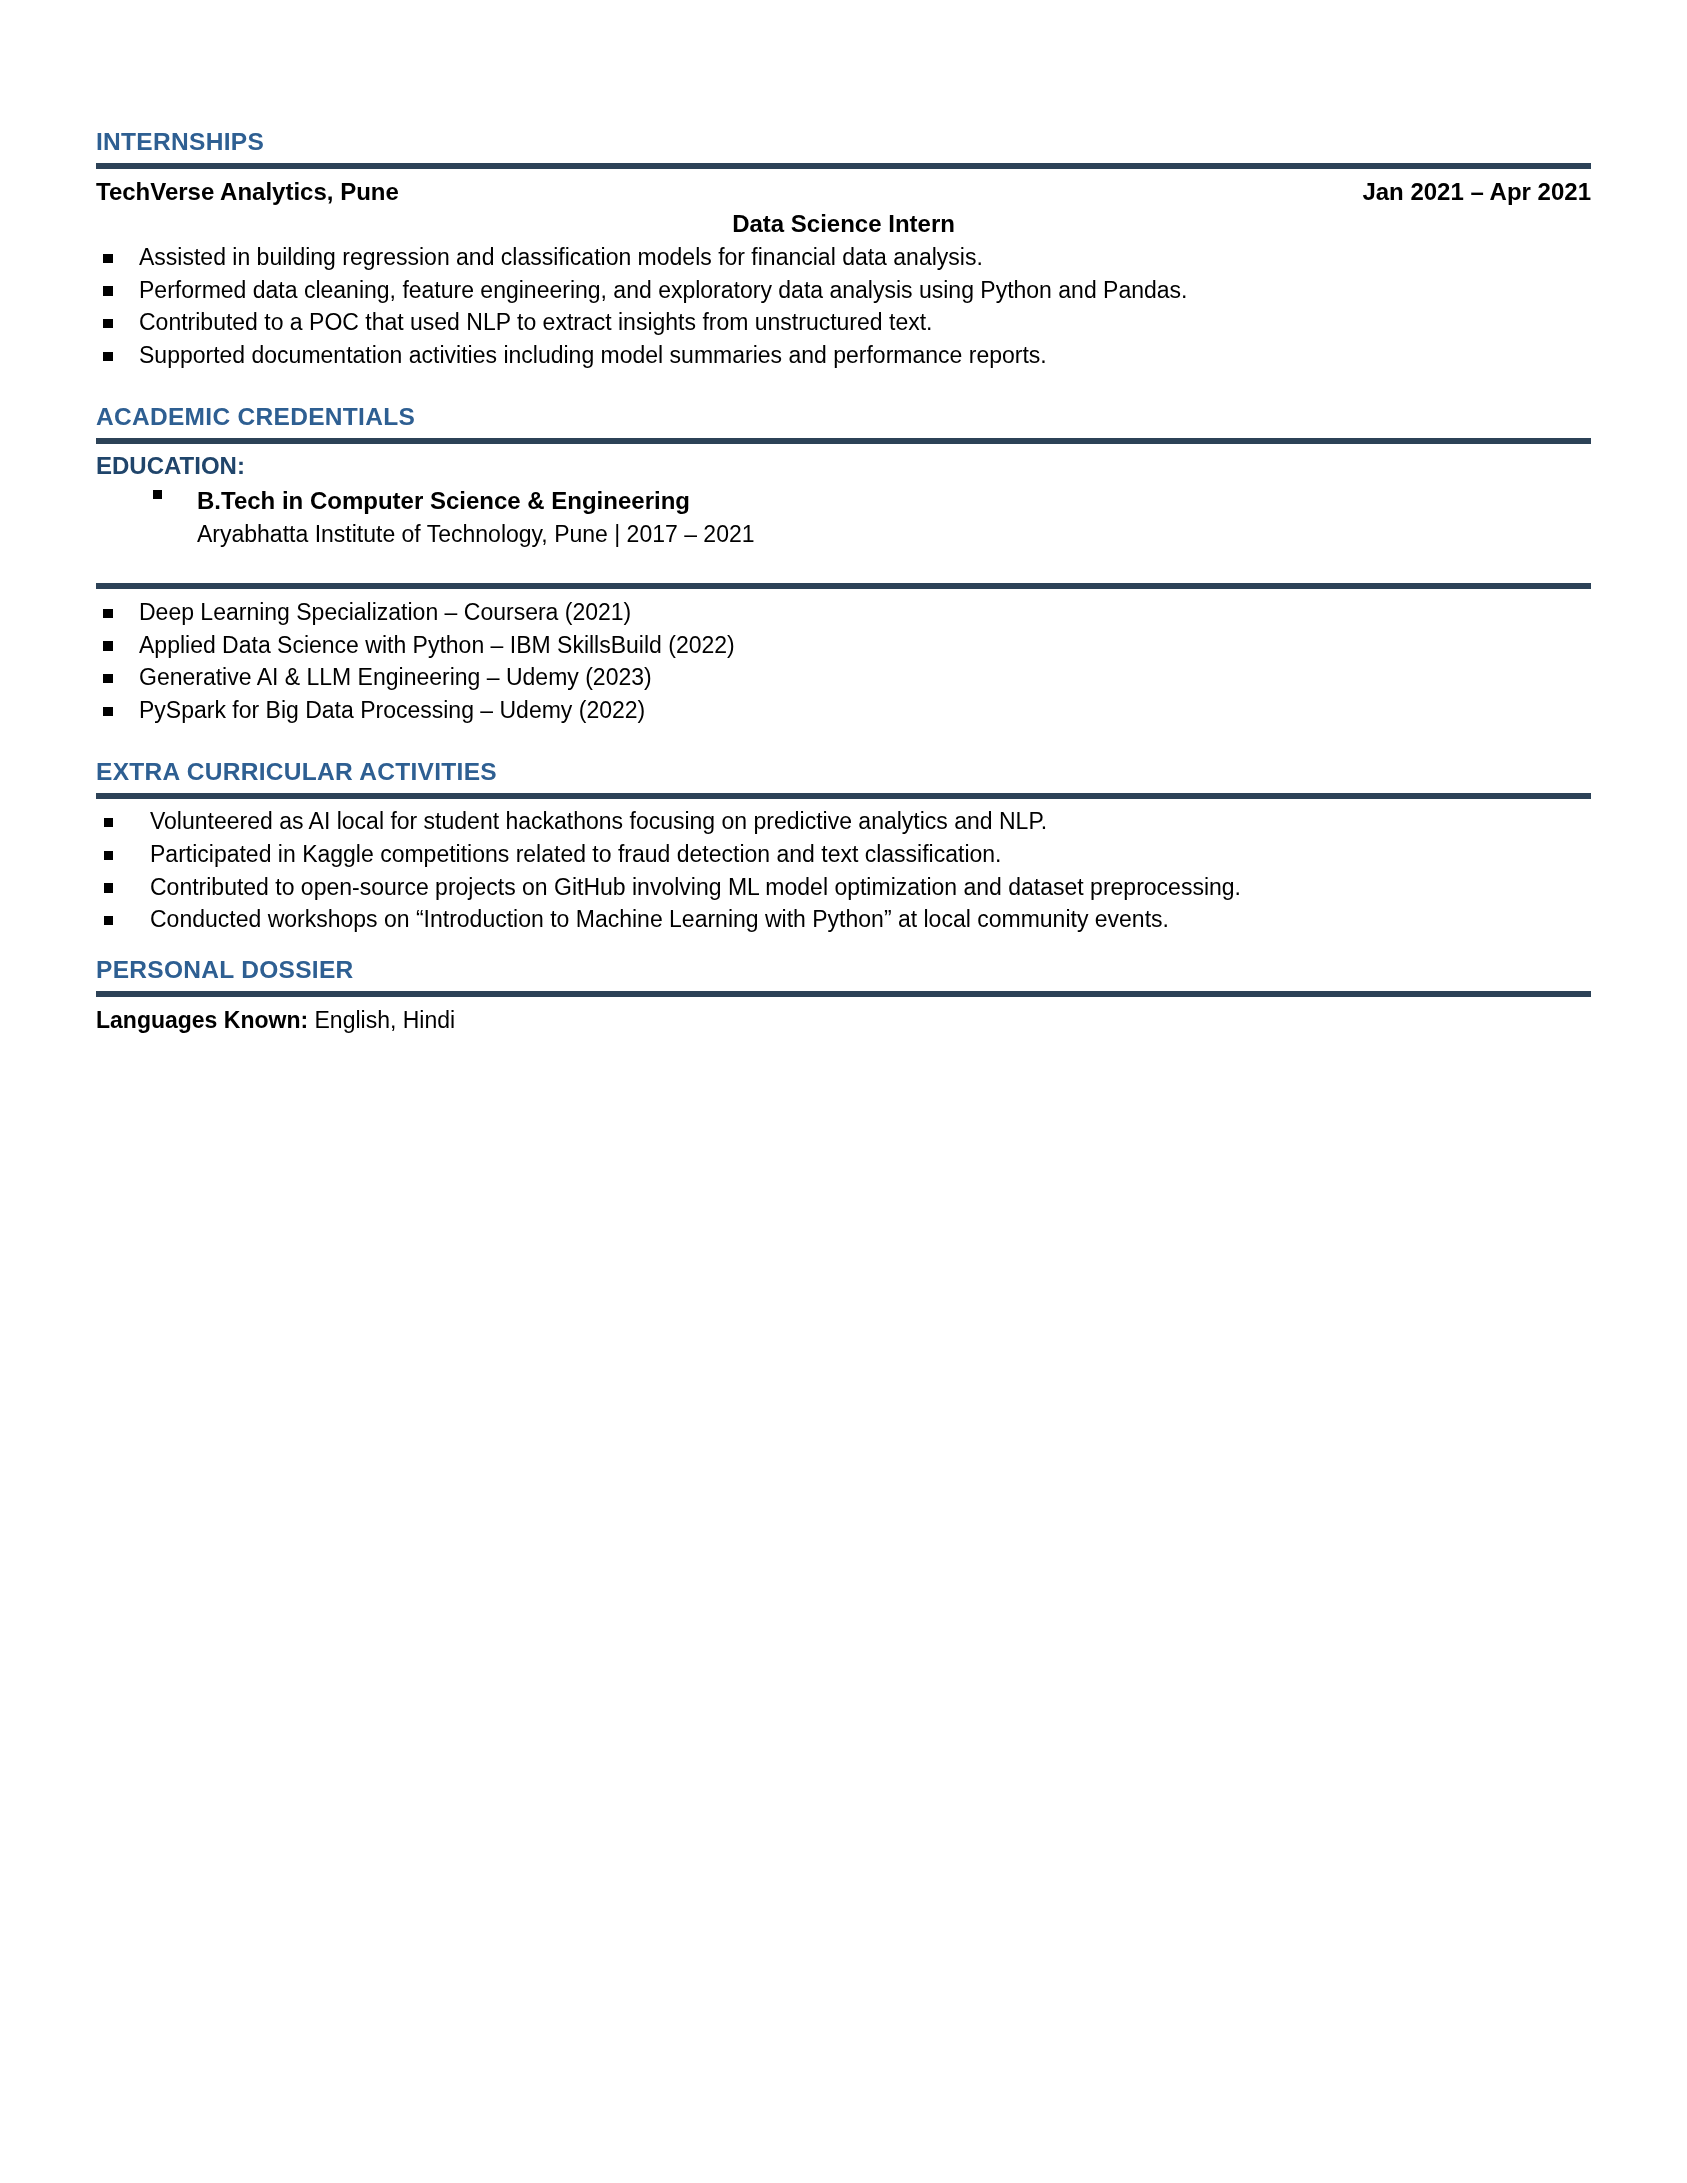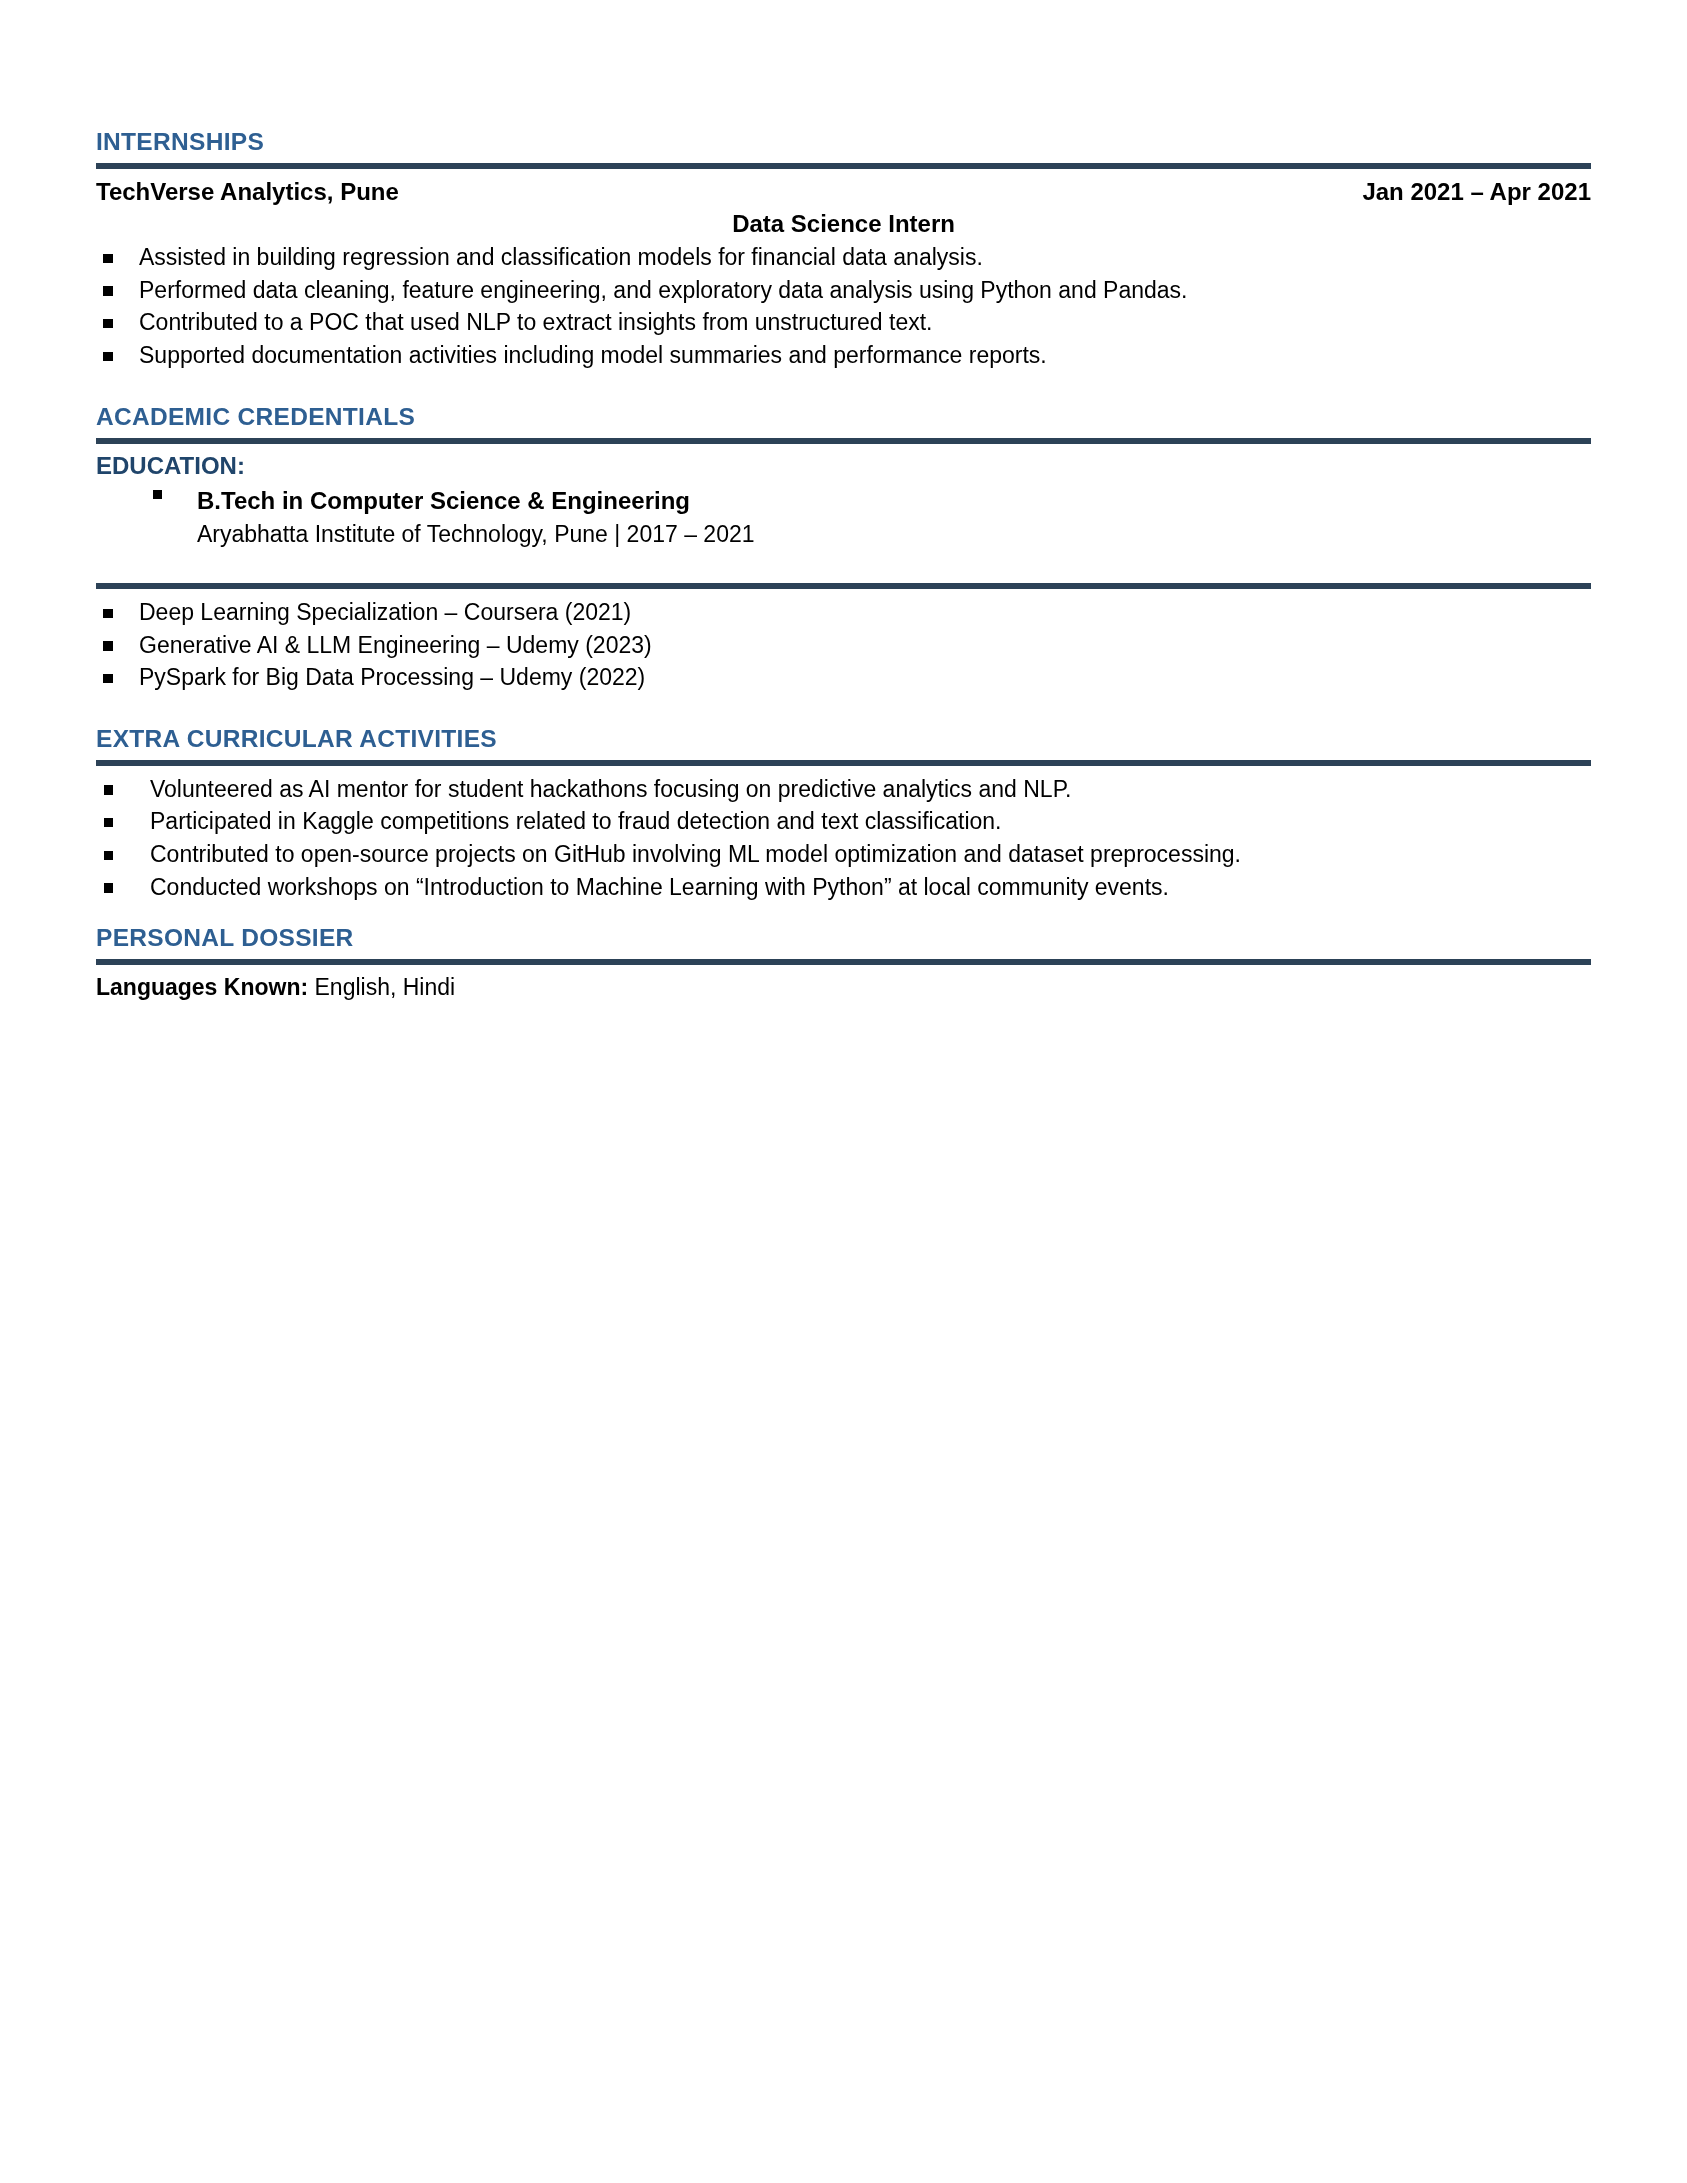--- a/index.html
+++ b/index.html
@@ -188,39 +188,43 @@
   <div class="section">
     <div class="rule"></div>
 
     <ul class="bullets">
       <li>
         <span class="bullet"></span>
         <span>Deep Learning Specialization – Coursera (2021)</span>
       </li>
       <li>
         <span class="bullet"></span>
+        <span>Applied Data Science with Python – IBM SkillsBuild (2022)</span>
+      </li>
+      <li>
+        <span class="bullet"></span>
         <span>Generative AI &amp; LLM Engineering – Udemy (2023)</span>
       </li>
       <li>
         <span class="bullet"></span>
         <span>PySpark for Big Data Processing – Udemy (2022)</span>
       </li>
     </ul>
   </div>
 
   <div class="gap-md"></div>
 
   <div class="section">
     <div class="section-heading">EXTRA CURRICULAR ACTIVITIES</div>
     <div class="rule"></div>
 
     <ul class="bullets wide">
       <li>
         <span class="bullet"></span>
-        <span>Volunteered as AI mentor for student hackathons focusing on predictive analytics and NLP.</span>
+        <span>Volunteered as AI local for student hackathons focusing on predictive analytics and NLP.</span>
       </li>
       <li>
         <span class="bullet"></span>
         <span>Participated in Kaggle competitions related to fraud detection and text classification.</span>
       </li>
       <li>
         <span class="bullet"></span>
         <span>Contributed to open-source projects on GitHub involving ML model optimization and dataset preprocessing.</span>
       </li>
       <li>

